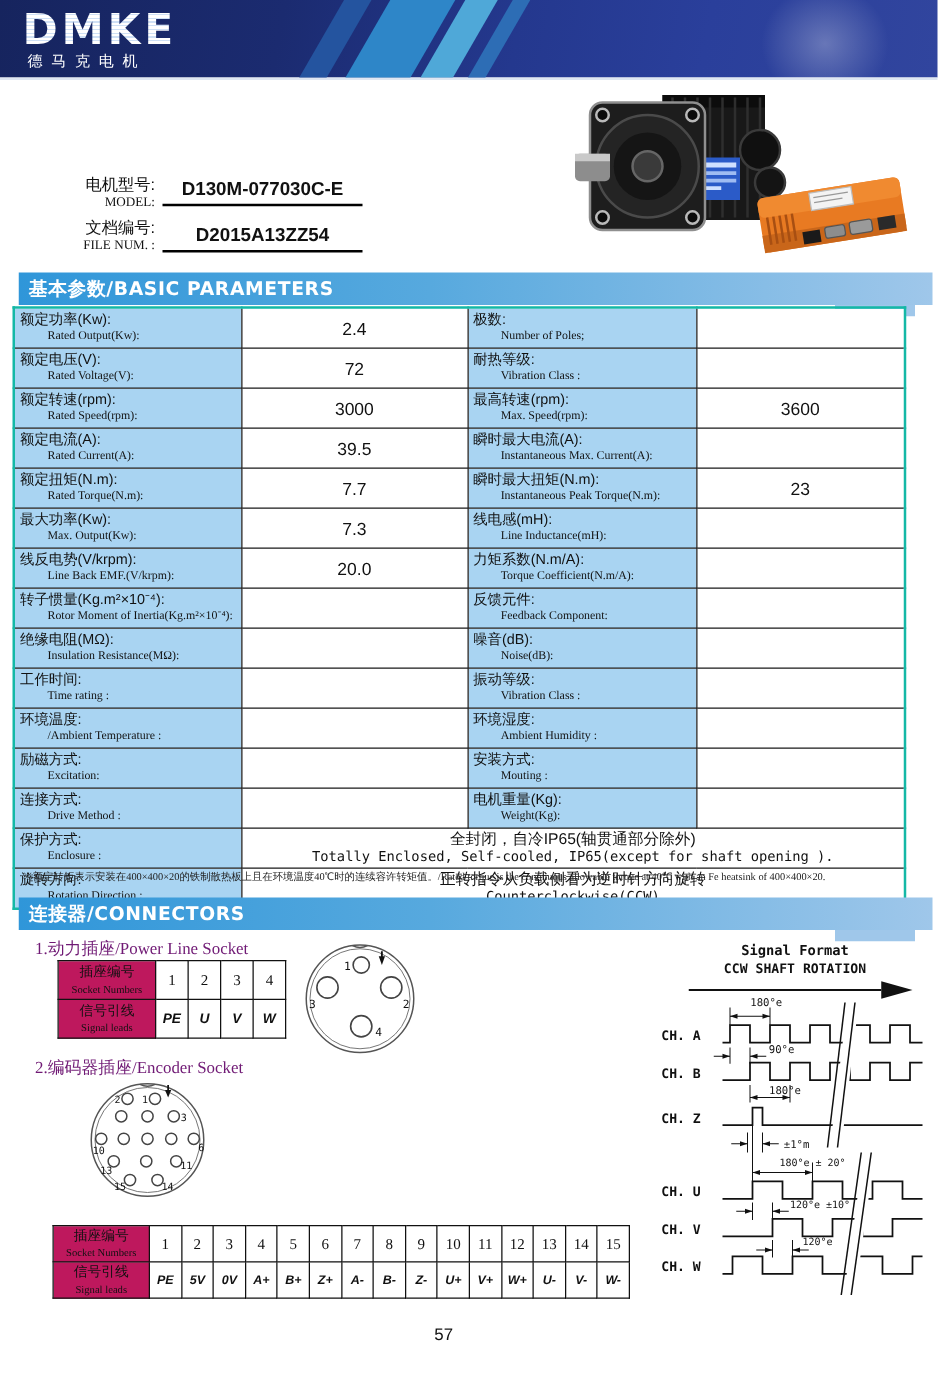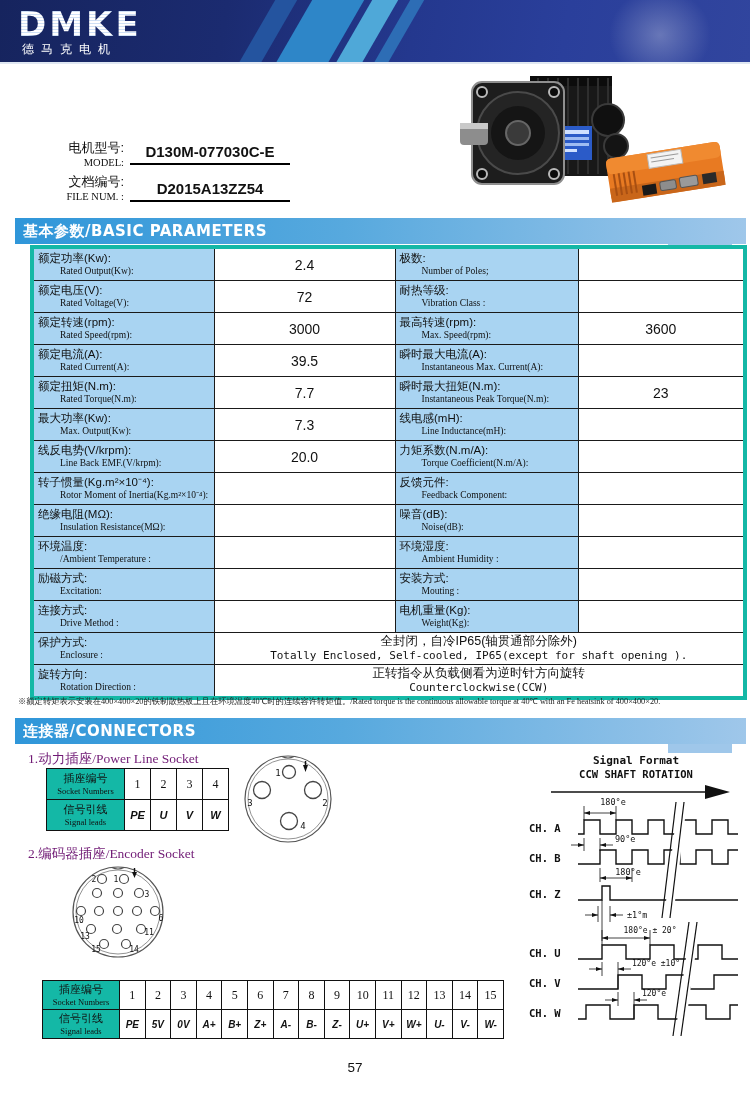--- a/index.html
+++ b/index.html
@@ -32,36 +32,36 @@
 
   
   .secbar{left:15px;width:731px;height:26px;
     background:linear-gradient(to right,#2f96d9 0%,#57a9de 45%,#9fc7ea 100%);
     color:#fff;font-weight:bold;font-size:15px;line-height:26px;padding-left:8px;box-sizing:border-box;
     font-family:"DejaVu Sans",sans-serif;letter-spacing:.5px;}
   .sectab{width:64px;height:9px;background:#9fc7ea;}
 
   
   table{border-collapse:collapse;}
-  .params{left:30px;top:245px;width:713px;table-layout:fixed;border:4px solid #14b8a6;}
+  .params{left:10px;top:245px;width:713px;table-layout:fixed;border:2px solid #14b8a6;}
   .params td{border:1px solid #1a1a1a;height:29px;padding:0;vertical-align:middle;overflow:hidden;}
   .params td.lbl{background:#a9d4f2;padding:1px 0 1px 4px;}
   .params .cn{font-size:11.5px;line-height:1.2;white-space:nowrap;}
   .params .en{font-size:9.5px;line-height:1.2;font-family:"Liberation Serif",serif;white-space:nowrap;margin-left:22px;}
   .params td.val{text-align:center;font-size:14px;background:#fff;}
   .params td.span-val{text-align:center;background:#fff;}
   .params .cn2{font-size:12.5px;line-height:1.25;}
   .params .en2{font-size:11px;line-height:1.25;font-family:"DejaVu Sans Mono",monospace;}
 
   .footnote{left:18px;top:695px;width:714px;font-size:8.3px;
     font-family:"Liberation Serif",serif;color:#222;white-space:nowrap;}
 
   
   .ctable td{border:1.5px solid #111;text-align:center;vertical-align:middle;padding:0;background:#fff;}
-  .ctable .chead{background:#14b8a6;}
+  .ctable .chead{background:#be185d;}
   .ctable .chead .cn{font-size:11px;line-height:1.25;}
   .ctable .chead .en{font-size:8.5px;line-height:1.2;font-family:"Liberation Serif",serif;}
   .ctable .cnum{font-family:"Liberation Serif",serif;font-size:12px;}
   .ctable .clead{font-size:11px;font-weight:bold;font-style:italic;}
   .subtitle{font-size:13.5px;font-family:"Liberation Serif",serif;color:#701a75;}
 
   svg text{font-family:"DejaVu Sans Mono",monospace;fill:#111;}
   .pagenum{left:325px;top:1060px;width:60px;text-align:center;font-size:13.5px;}
 </style>
 </head>
@@ -273,20 +273,32 @@
           <div class="en">Insulation Resistance(MΩ):</div>
         </td>
         <td class="val"></td>
         <td class="lbl">
           <div class="cn">噪音(dB):</div>
           <div class="en">Noise(dB):</div>
         </td>
         <td class="val"></td>
       </tr>
 
+      <tr>
+        <td class="lbl">
+          <div class="cn">工作时间:</div>
+          <div class="en">Time rating :</div>
+        </td>
+        <td class="val"></td>
+        <td class="lbl">
+          <div class="cn">振动等级:</div>
+          <div class="en">Vibration Class :</div>
+        </td>
+        <td class="val"></td>
+      </tr>
 
       <tr>
         <td class="lbl">
           <div class="cn">环境温度:</div>
           <div class="en">/Ambient Temperature :</div>
         </td>
         <td class="val"></td>
         <td class="lbl">
           <div class="cn">环境湿度:</div>
           <div class="en">Ambient Humidity :</div>

